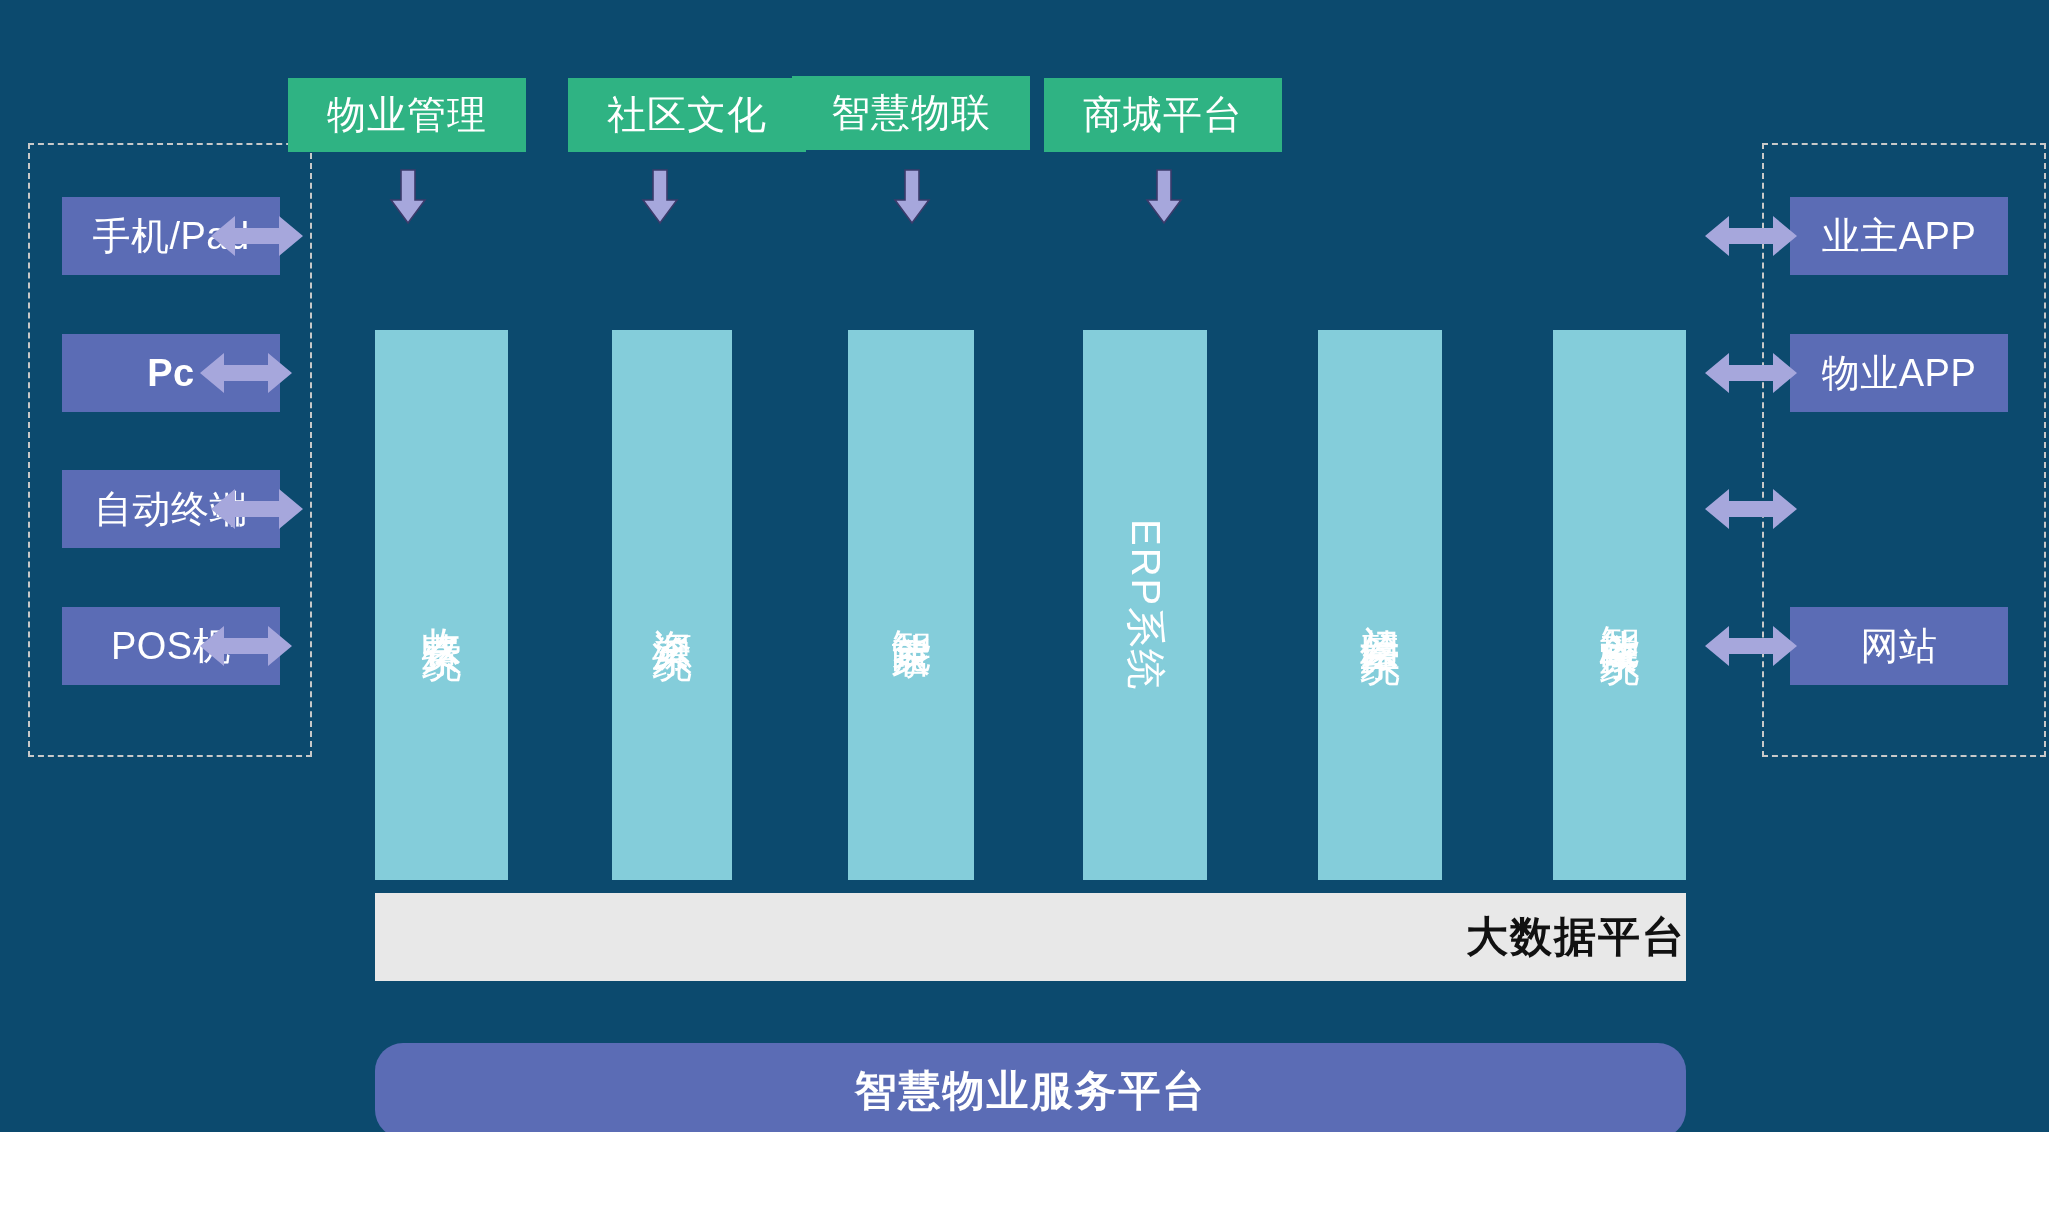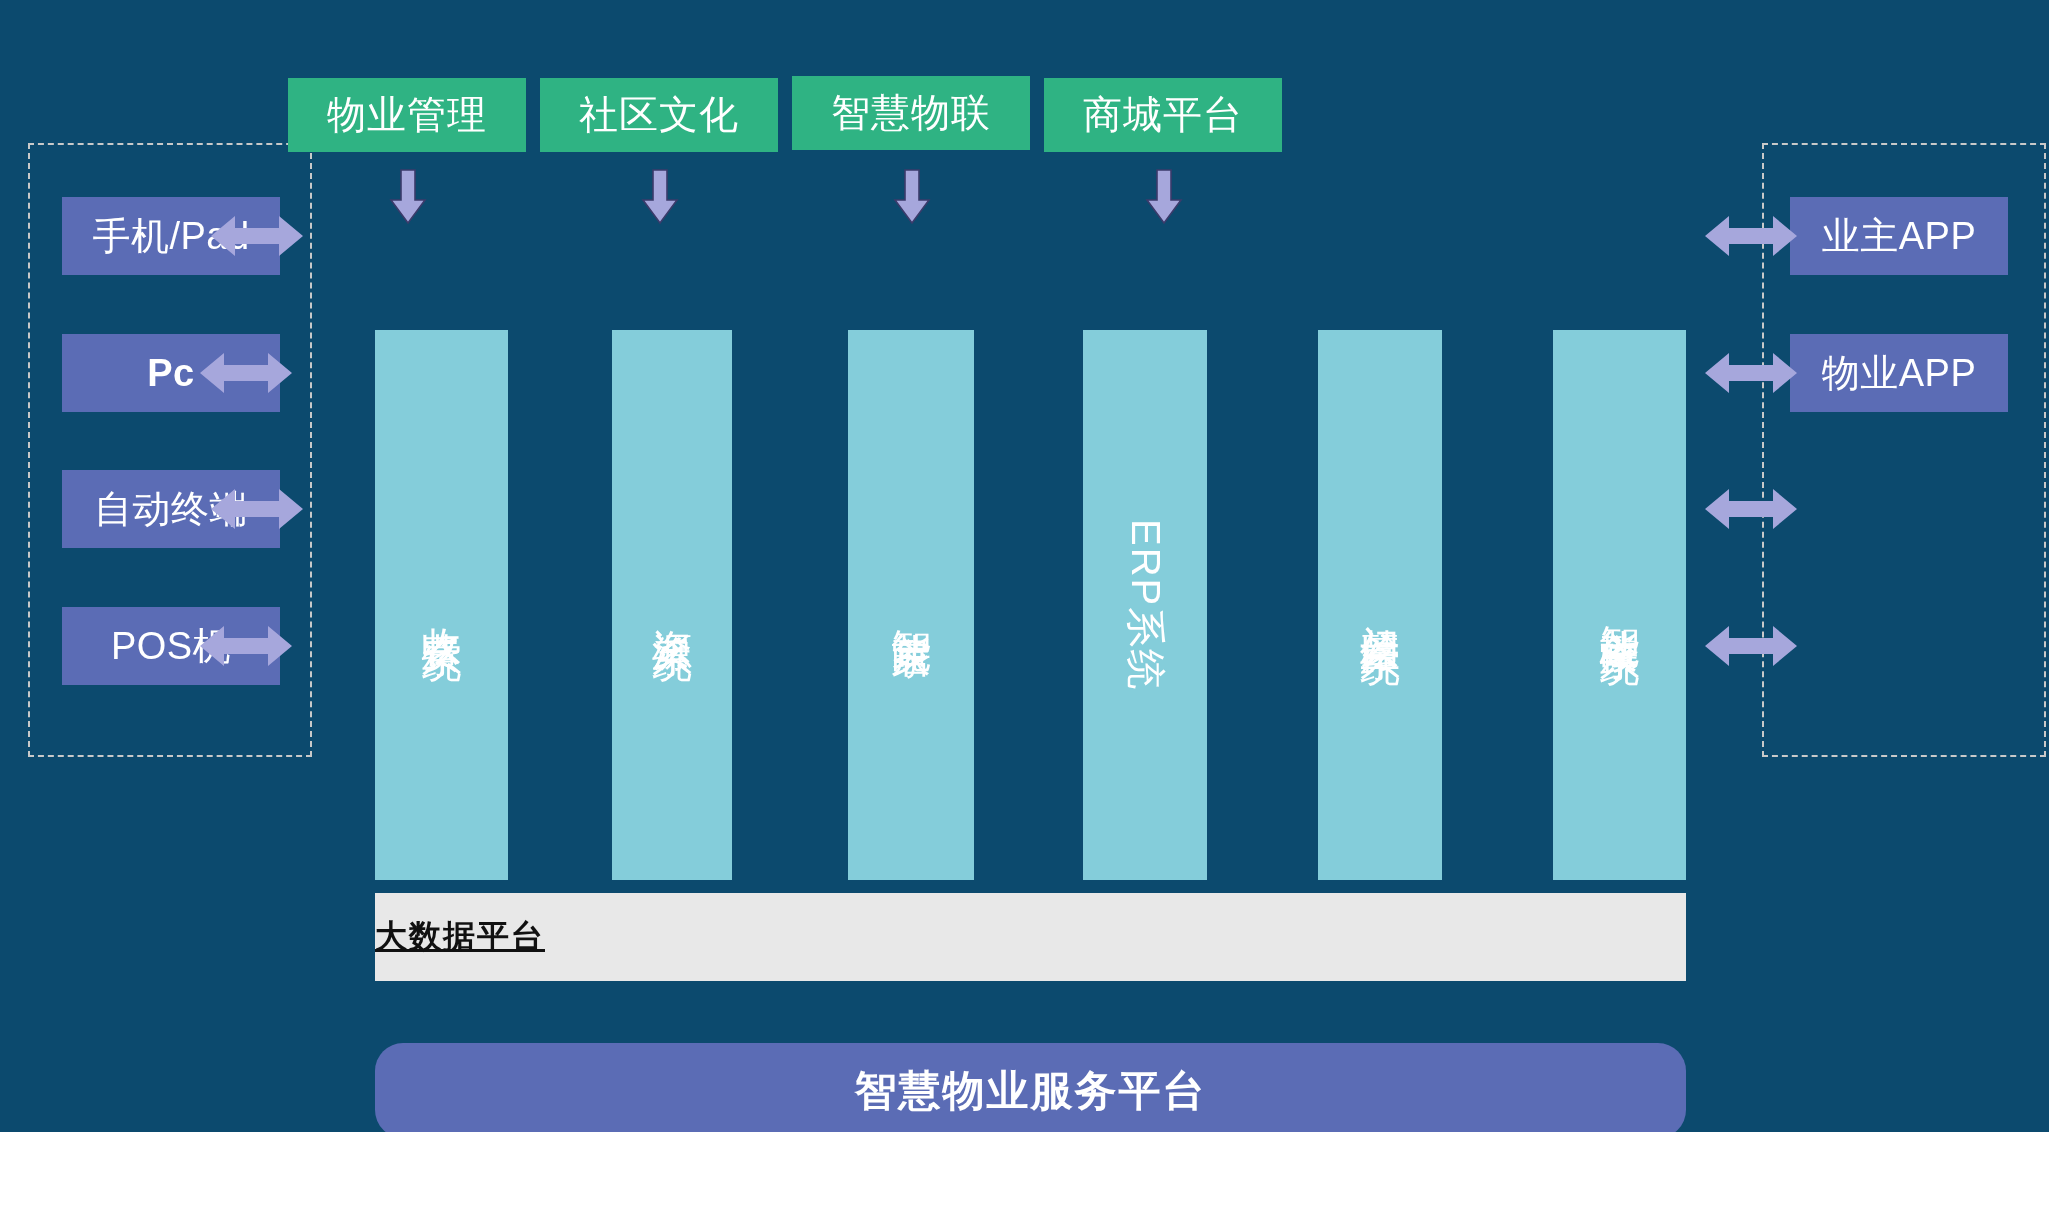--- a/index.html
+++ b/index.html
@@ -73,37 +73,36 @@
     letter-spacing: 2px;
   }
 
   
   .gray-bar {
     position: absolute;
     background: #e8e8e8;
     color: #111111;
     display: flex;
     align-items: center;
-    justify-content: flex-start;
-    font-size: 32px;
-    font-weight: bold;
-    letter-spacing: 2px;
-    text-decoration: underline;
-  }
-  .platform-bar {
-    position: absolute;
-    background: #5b6cb5;
-    color: #ffffff;
-    display: flex;
-    align-items: center;
-    justify-content: center;
+    justify-content: flex-end;
     font-size: 42px;
     font-weight: bold;
     letter-spacing: 2px;
   }
+  .platform-bar {
+    position: absolute;
+    background: #5b6cb5;
+    color: #ffffff;
+    display: flex;
+    align-items: center;
+    justify-content: center;
+    font-size: 42px;
+    font-weight: bold;
+    letter-spacing: 2px;
+  }
 
   
   .arrow {
     position: absolute;
   }
   .arrow svg {
     display: block;
     overflow: visible;
   }
 </style>
@@ -111,21 +110,21 @@
 <body>
 
 <div id="canvas">
 
   <div class="dashed-frame" style="left:28px; top:143px; width:280px; height:610px;"></div>
   <div class="dashed-frame" style="left:1762px; top:143px; width:280px; height:610px;"></div>
 
   <div class="green-box" style="left:288px; top:78px; width:238px; height:74px;">
     <span>物业管理</span>
   </div>
-  <div class="green-box" style="left:540px; top:78px; width:238px; height:74px;">
+  <div class="green-box" style="left:568px; top:78px; width:238px; height:74px;">
     <span>社区文化</span>
   </div>
   <div class="green-box" style="left:792px; top:76px; width:238px; height:74px;">
     <span>智慧物联</span>
   </div>
   <div class="green-box" style="left:1044px; top:78px; width:238px; height:74px;">
     <span>商城平台</span>
   </div>
 
   <div class="arrow" style="left:390px; top:170px; width:36px; height:54px;">
@@ -182,20 +181,23 @@
       <polygon points="0,24 24,4 24,16 68,16 68,4 92,24 68,44 68,32 24,32 24,44" fill="#a6a7dc"></polygon>
     </svg>
   </div>
 
   <div class="blue-box" style="left:1790px; top:197px; width:218px; height:78px;">
     <span>业主APP</span>
   </div>
   <div class="blue-box" style="left:1790px; top:334px; width:218px; height:78px;">
     <span>物业APP</span>
   </div>
+  <div class="blue-box" style="left:1790px; top:607px; width:218px; height:78px;">
+    <span>网站</span>
+  </div>
 
   <div class="arrow" style="left:1705px; top:212px; width:92px; height:48px;">
     <svg width="92" height="48" viewBox="0 0 92 48">
       <polygon points="0,24 24,4 24,16 68,16 68,4 92,24 68,44 68,32 24,32 24,44" fill="#a6a7dc"></polygon>
     </svg>
   </div>
   <div class="arrow" style="left:1705px; top:349px; width:92px; height:48px;">
     <svg width="92" height="48" viewBox="0 0 92 48">
       <polygon points="0,24 24,4 24,16 68,16 68,4 92,24 68,44 68,32 24,32 24,44" fill="#a6a7dc"></polygon>
     </svg>

